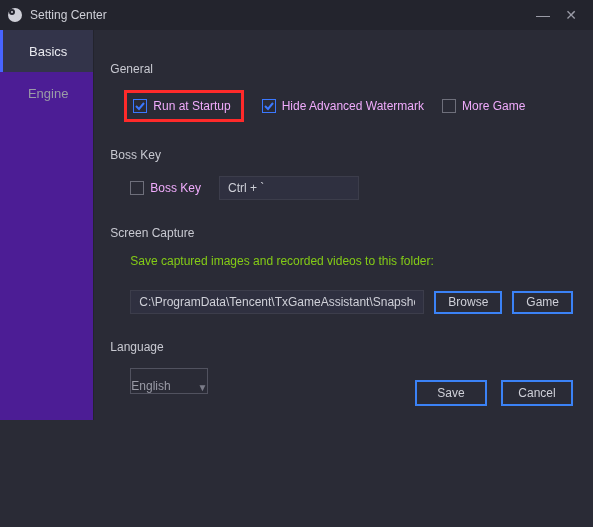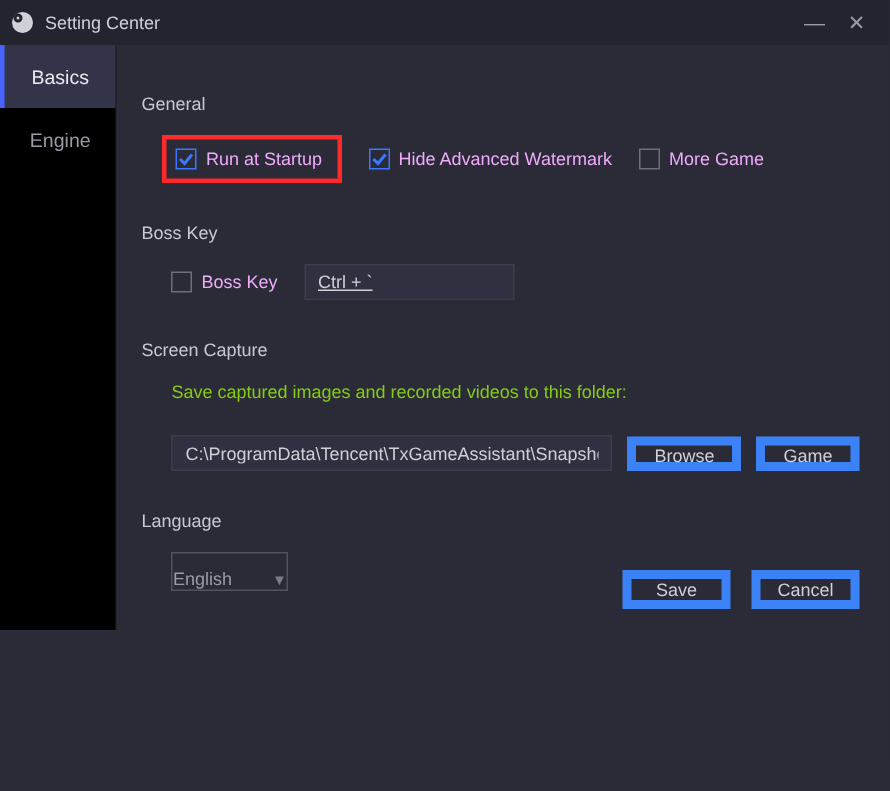--- a/index.html
+++ b/index.html
@@ -4,40 +4,40 @@
 <style>
   * { box-sizing: border-box; margin: 0; padding: 0; font-family: "Segoe UI", Tahoma, sans-serif; }
   body { background: #2a2b36; width: 593px; height: 527px; overflow: hidden; color: #a9aab3; font-size: 12px; }
   .window { width: 593px; height: 420px; display: flex; flex-direction: column; background: #2a2b36; }
   .titlebar { height: 30px; background: #23242d; display: flex; align-items: center; padding: 0 8px; color: #cfd0d8; font-size: 12px; }
   .titlebar .logo { width: 14px; height: 14px; border-radius: 50%; background: #cfd0d8; margin-right: 8px; position: relative; }
   .titlebar .logo::after { content:""; position:absolute; width:6px; height:6px; border:2px solid #23242d; border-radius:50%; top:1px; left:1px; box-sizing:border-box;}
   .titlebar .spacer { flex: 1; }
   .winbtn { width: 28px; text-align: center; font-size: 14px; color: #9a9ba6; cursor: pointer; }
   .body { flex: 1; display: flex; }
-  .sidebar { width: 108px; background: #000000; display: flex; flex-direction: column; border-right: 1px solid #23242d; }
+  .sidebar { width: 108px; background: #4c1d95; display: flex; flex-direction: column; border-right: 1px solid #23242d; }
   .side-item { height: 42px; display: flex; align-items: center; justify-content: center; color: #9a9ba6; font-size: 13px; cursor: pointer; border-left: 3px solid transparent; }
   .side-item.active { color: #eaeaf0; background: #33344a; border-left-color: #4864ff; }
   .content { flex: 1; padding: 14px 20px 0 16px; position: relative; }
   .section-title { color: #c8c9d1; font-size: 12px; margin-bottom: 14px; margin-top: 18px; }
   .row { display: flex; align-items: center; gap: 18px; margin-bottom: 10px; padding-left: 20px; }
   .cb { display: flex; align-items: center; gap: 6px; cursor: pointer; }
   .cb .box { width: 14px; height: 14px; border: 1px solid #6e6f7b; display:flex; align-items:center; justify-content:center; }
   .cb .box.checked { border-color:#3b78ff; }
   .cb .box.checked svg { display:block; }
   .cb .box svg { display:none; width:10px; height:10px; }
   .cb span.lbl { color:#f0abfc; }
   .highlight-box { border: 3px solid #ff2a2a; padding: 6px 10px 6px 6px; display:inline-flex; align-items:center; gap:6px; margin-left:-6px; }
   .section { margin-bottom: 26px; }
   .text-input { background:#2f3040; border:1px solid #3c3d4b; color:#cfd0d8; height:24px; padding:0 8px; font-size:12px; }
-  .hotkey { width:140px;text-decoration:underline; }
+  .hotkey { width:140px; }
   .path-input { width:294px; }
   .helper { color:#84cc16; font-size:12px; padding-left:20px; margin-bottom:22px; }
   .path-row { display:flex; align-items:center; gap:10px; padding-left:20px; }
-  .btn { border:6px solid #3b82f6; background:transparent; color:#cfd0d8; height:23px; padding:0 12px; font-size:12px; cursor:pointer; }
+  .btn { border:2px solid #3b82f6; background:transparent; color:#cfd0d8; height:23px; padding:0 12px; font-size:12px; cursor:pointer; }
   .select { width:78px; height:26px; border:1px solid #51525f; display:flex; align-items:flex-end; justify-content:space-between; padding:0 0; color:#9a9ba6; margin-left:20px; cursor:pointer; }
   .select .arrow { font-size:10px; color:#7a7b88; }
   .footer { position:absolute; bottom:14px; right:20px; display:flex; gap:14px; }
   .footer .btn { width:72px; text-align:center; padding:0; height:26px; }
 </style>
 </head>
 <body>
 
 <div class="window">
   <div class="titlebar">

